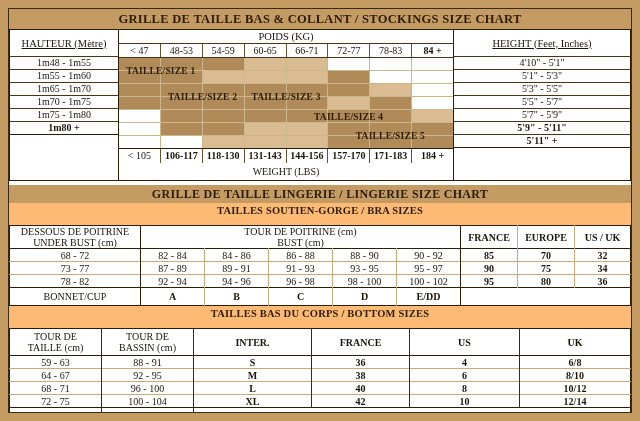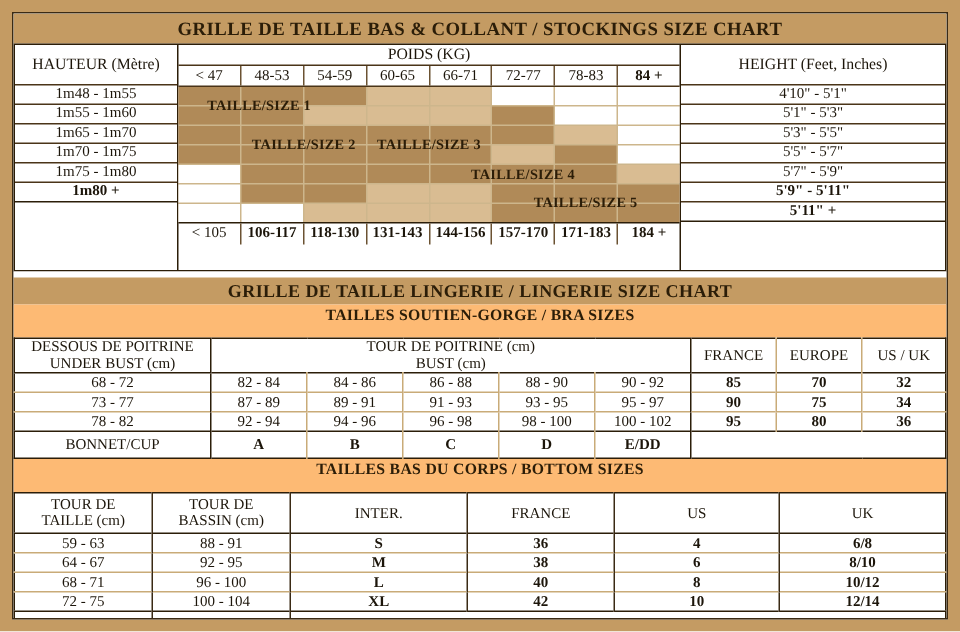--- a/index.html
+++ b/index.html
@@ -13,21 +13,21 @@
   .banner2 { height:18px; line-height:18px; font-size:12px; }
   .subbanner { background:#fdba74; color:#2B1D08; font-weight:bold; text-align:center;
                font-size:10.5px; height:22px; line-height:15px; letter-spacing:.2px; }
 
   
   .stk { display:flex; border:1.5px solid #2B1D08; border-top:1px solid #2B1D08; height:152px; }
   .stk-left  { width:109px; border-right:1.5px solid #2B1D08; display:flex; flex-direction:column; }
   .stk-mid   { flex:1; display:flex; flex-direction:column; }
   .stk-right { width:177px; border-left:1.5px solid #2B1D08; display:flex; flex-direction:column; }
   .stk-hdr-cell { height:27px; border-bottom:1px solid #4A3418; display:flex; align-items:center;
-                  justify-content:center; font-size:10.5px; }
+                  justify-content:center; font-size:10.5px;text-decoration:underline; }
   .stk-poids { height:14px; border-bottom:1px solid #4A3418; text-align:center; font-size:10.5px; line-height:13px; }
   .stk-kg, .stk-lbs { display:flex; }
   .stk-kg { height:13px; }
   .stk-kg .wcell, .stk-lbs .wcell { flex:1; text-align:center; font-size:10px; line-height:13px; border-left:1px solid #6B5232; }
   .stk-kg .wcell:first-child, .stk-lbs .wcell:first-child { border-left:none; }
   .stk-kg .wcell:last-child { font-weight:bold; }
   .stk-lbs { height:15px; border-top:1.5px solid #2B1D08; }
   .stk-lbs .wcell { line-height:13.5px; }
   .stk-lbs .wcell:not(:first-child) { font-weight:bold; }
   .stk-wlbs { height:18px; text-align:center; font-size:10px; line-height:18px; }
@@ -47,21 +47,21 @@
   .stk-hf .hcell:nth-child(6), .stk-hf .hcell:nth-child(7) { font-weight:bold; }
   .stk-empty { flex:1; border-top:1.5px solid #2B1D08; background:#fff; }
 
   .gap { height:4px; background:#fff; }
 
   
   table { border-collapse:collapse; width:100%; table-layout:fixed; font-size:10px; }
   .ltable { border:1.5px solid #2B1D08; }
   th, td { text-align:center; vertical-align:middle; padding:0; font-weight:normal; }
   .twoline { white-space:pre-line; line-height:11px; }
-  .hdr-bold { font-weight:normal; }
+  .hdr-bold { font-weight:bold; }
 
   .bra-table tr.hrow { height:15px; border-bottom:1.5px solid #2B1D08; }
   .bra-table tbody tr { height:13px; }
   .bra-table tbody tr + tr td { border-top:1px solid #C9AB78; }
   .bra-table td + td, .bra-table th + th { border-left:1px solid #C9AB78; }
   .bra-table td:nth-child(2), .bra-table th.b-dkl { border-left:1.5px solid #2B1D08; }
   .bra-table td:nth-child(7) { border-left:1.5px solid #2B1D08; }
   .bra-table td:nth-child(n+7) { font-weight:bold; }
   .bra-table tr.cuprow { height:18px; }
   .bra-table tr.cuprow td { border-top:1.5px solid #2B1D08; font-weight:bold; }
@@ -162,37 +162,38 @@
               <div class="gcell" style="background: rgb(176, 138, 88);"></div>
               <div class="gcell" style="background: rgb(255, 255, 255);"></div>
               <div class="gcell" style="background: rgb(255, 255, 255);"></div>
               <div class="gcell" style="background: rgb(217, 188, 146);"></div>
               <div class="gcell" style="background: rgb(217, 188, 146);"></div>
               <div class="gcell" style="background: rgb(217, 188, 146);"></div>
               <div class="gcell" style="background: rgb(176, 138, 88);"></div>
               <div class="gcell" style="background: rgb(176, 138, 88);"></div>
               <div class="gcell" style="background: rgb(176, 138, 88);"></div>
             </div>
-          <div class="size-label" style="left:12px; top:0; width:25%; height:26px;">TAILLE/SIZE 1</div>
+          <div class="size-label" style="left:0; top:0; width:25%; height:26px;">TAILLE/SIZE 1</div>
           <div class="size-label" style="left:12.5%; top:26px; width:25%; height:26px;">TAILLE/SIZE 2</div>
           <div class="size-label" style="left:37.5%; top:26px; width:25%; height:26px;">TAILLE/SIZE 3</div>
           <div class="size-label" style="left:50%; top:52px; width:37.5%; height:13px;">TAILLE/SIZE 4</div>
           <div class="size-label" style="left:62.5%; top:65px; width:37.5%; height:25px;">TAILLE/SIZE 5</div>
         </div>
 
         <div class="stk-lbs">
             <div class="wcell">&lt; 105</div>
             <div class="wcell">106-117</div>
             <div class="wcell">118-130</div>
             <div class="wcell">131-143</div>
             <div class="wcell">144-156</div>
             <div class="wcell">157-170</div>
             <div class="wcell">171-183</div>
             <div class="wcell">184 +</div>
           </div>
+        <div class="stk-wlbs">WEIGHT (LBS)</div>
       </div>
 
       <div class="stk-right">
         <div class="stk-hdr-cell">HEIGHT (Feet, Inches)</div>
         <div class="stk-side-list stk-hf">
             <div class="hcell">4'10" - 5'1"</div>
             <div class="hcell">5'1" - 5'3"</div>
             <div class="hcell">5'3" - 5'5"</div>
             <div class="hcell">5'5" - 5'7"</div>
             <div class="hcell">5'7" - 5'9"</div>

